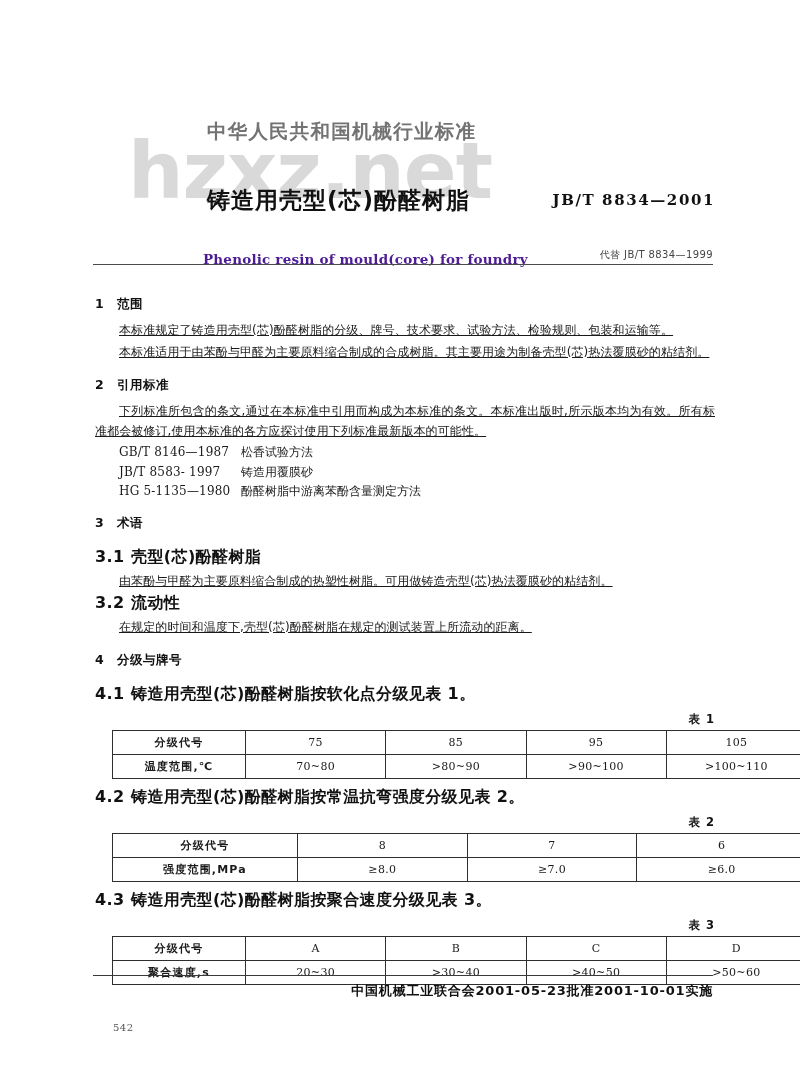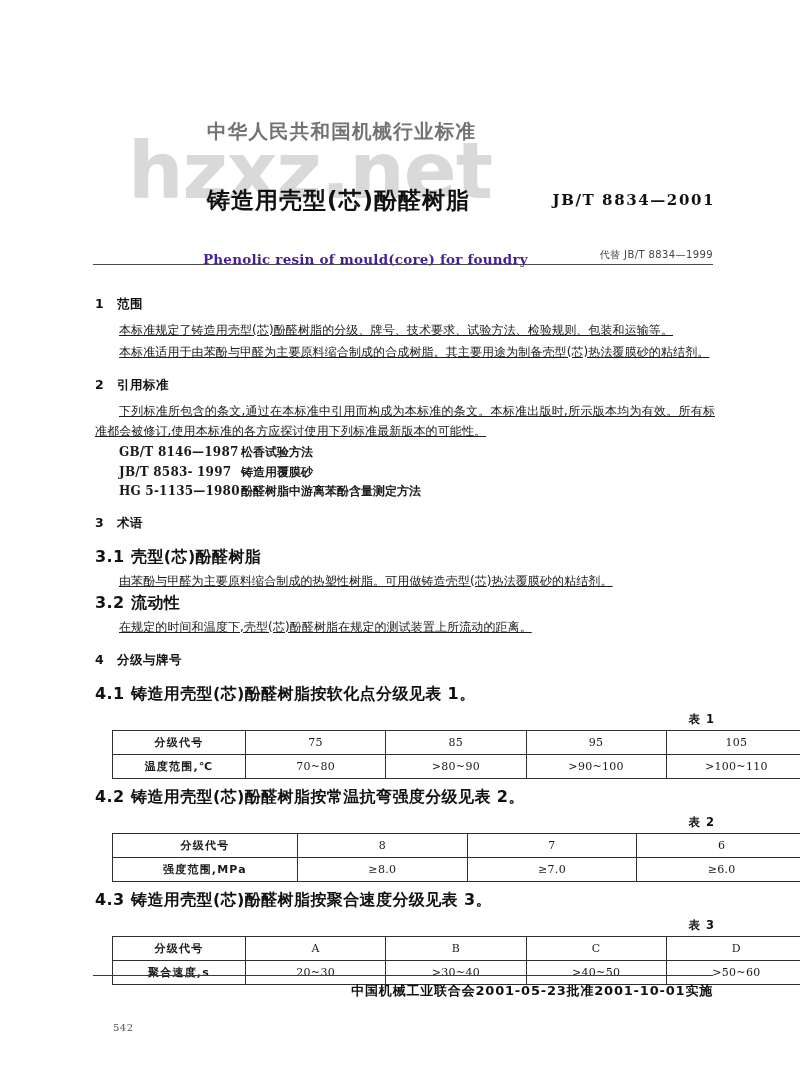--- a/index.html
+++ b/index.html
@@ -157,21 +157,20 @@
     letter-spacing: 0.1px;
     text-align: justify;
     text-decoration: underline;
   }
   .refline {
     font-size: 12px;
     line-height: 19.5px;
     margin: 0;
     padding-left: 24px;
     color: #1a1a1a;
-    font-weight: bold;
   }
   .refline .code {
     font-family: "DejaVu Serif", "Liberation Serif", serif;
     display: inline-block;
     min-width: 122px;
     letter-spacing: 0.2px;
   }
   .gap-sm { height: 8px; }
   .gap-md { height: 13px; }
 

